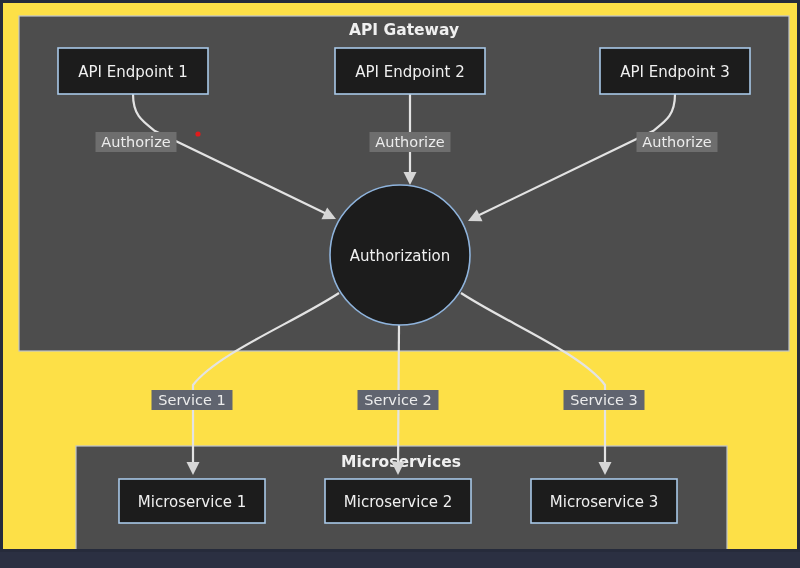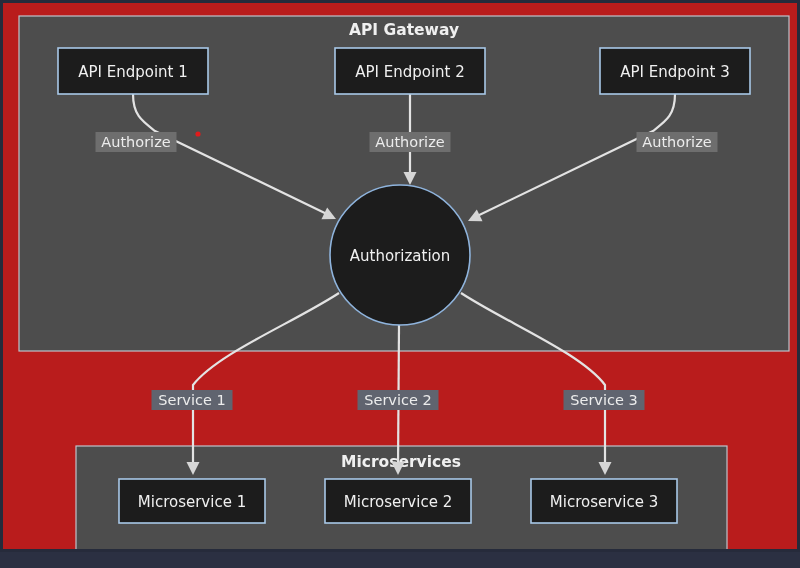--- a/index.html
+++ b/index.html
@@ -4,21 +4,21 @@
 <style>
   html, body {
     margin: 0;
     padding: 0;
     background: #2b3042;
   }
   #canvas {
     position: relative;
     width: 800px;
     height: 552px;
-    background: #b91c1c;
+    background: #fde047;
     font-family: "DejaVu Sans", "Liberation Sans", sans-serif;
     overflow: hidden;
     box-sizing: border-box;
     border: 3px solid #262b3b;
     text-align: center;
   }
   svg.layer {
     position: absolute;
     top: 0; left: 0;
     width: 800px;

